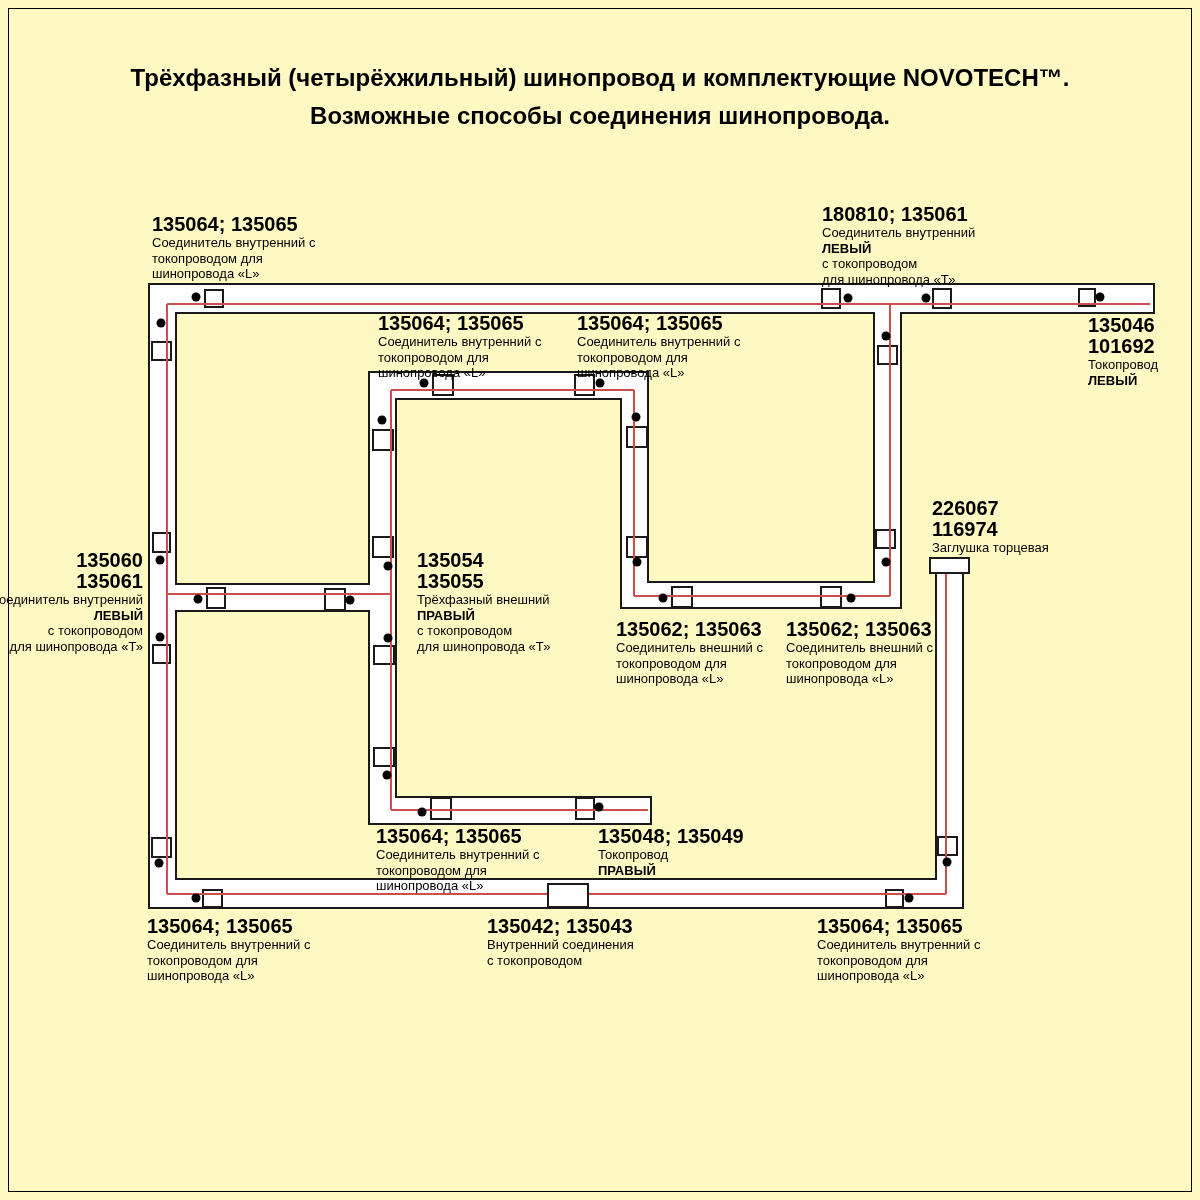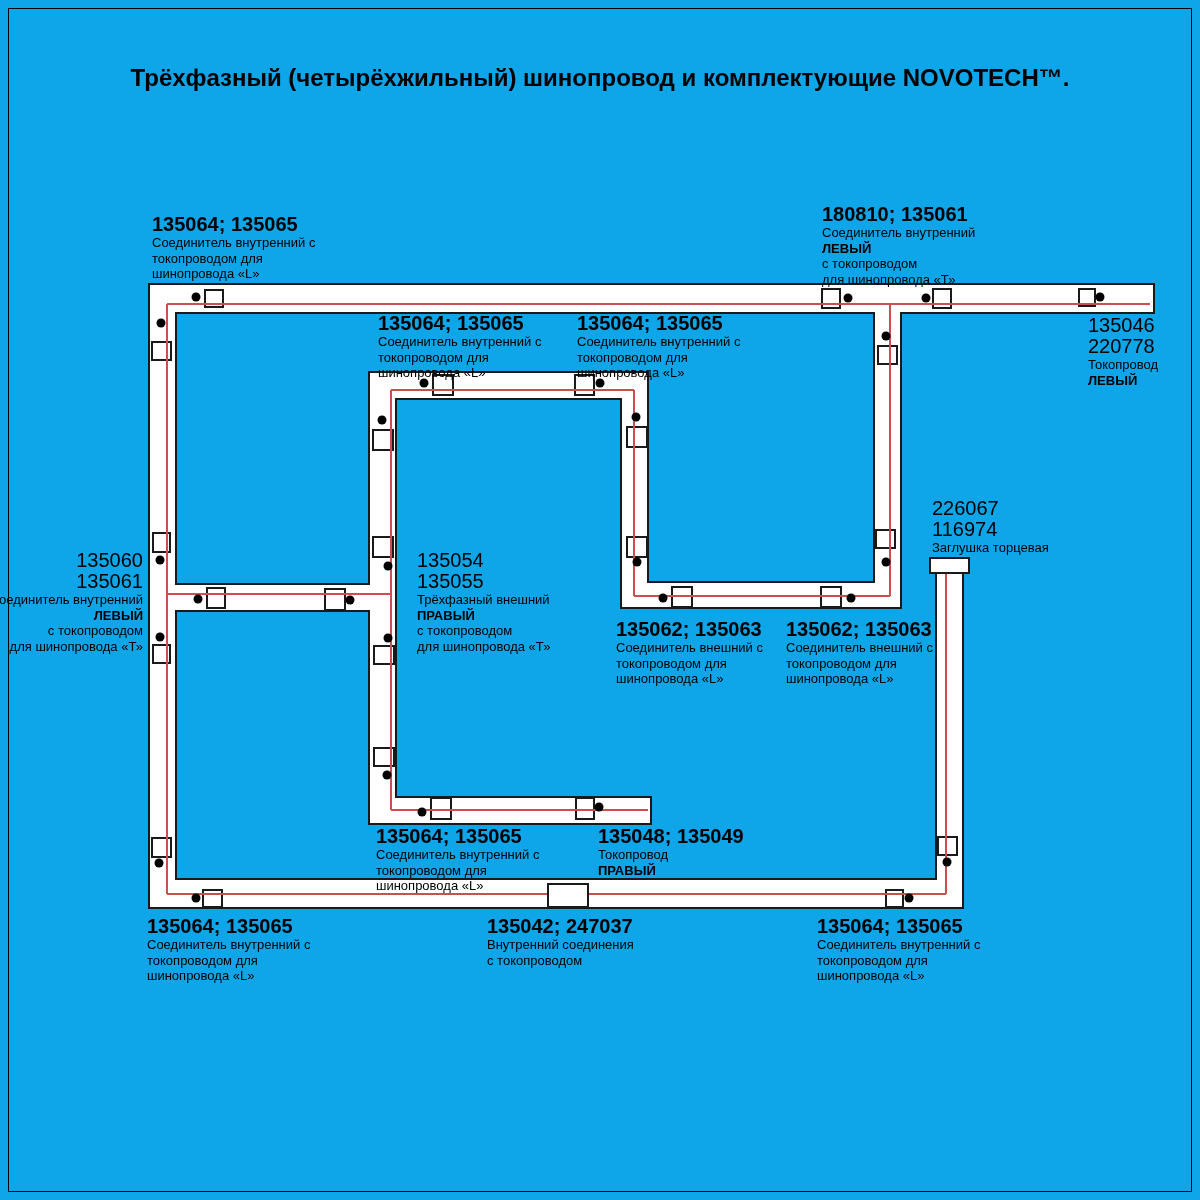--- a/index.html
+++ b/index.html
@@ -1,35 +1,36 @@
 <!DOCTYPE html>
 <html><head>
 <meta charset="utf-8">
 <style>
   html,body{margin:0;padding:0;background:#fff;}
-  #page{position:relative;width:1200px;height:1200px;background:#0ea5e9;overflow:hidden;
+  #page{position:relative;width:1200px;height:1200px;background:#fef9c3;overflow:hidden;
         font-family:"Liberation Sans",sans-serif;color:#000;}
   .frame{position:absolute;inset:8px;border:1px solid #000;}
   .title-line{position:absolute;left:0;width:100%;text-align:center;
               font-weight:bold;font-size:24px;}
   #diagram{position:absolute;left:0;top:0;}
   .lbl{position:absolute;white-space:nowrap;}
   .lbl .code{font-size:20px;font-weight:bold;line-height:22px;}
-  .lbl .code2{font-size:20px;font-weight:normal;line-height:21px;}
+  .lbl .code2{font-size:20px;font-weight:bold;line-height:21px;}
   .lbl .ln{font-size:13px;line-height:15.5px;}
   .lbl .b{font-weight:bold;}
   .right{text-align:right;}
 </style>
 </head>
 <body>
 
 <div id="page">
   <div class="frame"></div>
 
   <div class="title-line" style="top:64px">Трёхфазный (четырёхжильный) шинопровод и комплектующие NOVOTECH™.</div>
+  <div class="title-line" style="top:102px">Возможные способы соединения шинопровода.</div>
 
   <svg id="diagram" width="1200" height="1200" viewBox="0 0 1200 1200">
 
     <g fill="#1a1a1a">
       <rect x="148" y="283" width="1007" height="31"></rect>
       <rect x="148" y="283" width="29" height="626"></rect>
       <rect x="148" y="878" width="816" height="31"></rect>
       <rect x="935" y="571" width="29" height="338"></rect>
       <rect x="873" y="304" width="29" height="305"></rect>
       <rect x="620" y="581" width="282" height="28"></rect>
@@ -143,21 +144,21 @@
   <div class="lbl" style="left:822px;top:203px">
     <div class="code">180810; 135061</div>
     <div class="ln">Соединитель внутренний</div>
     <div class="ln b">ЛЕВЫЙ</div>
     <div class="ln">с токопроводом</div>
     <div class="ln">для шинопровода «Т»</div>
   </div>
 
   <div class="lbl" style="left:1088px;top:315px">
     <div class="code2">135046</div>
-    <div class="code2">220778</div>
+    <div class="code2">101692</div>
     <div class="ln">Токопровод</div>
     <div class="ln b">ЛЕВЫЙ</div>
   </div>
 
   <div class="lbl" style="left:378px;top:312px">
     <div class="code">135064; 135065</div>
     <div class="ln">Соединитель внутренний с</div>
     <div class="ln">токопроводом для</div>
     <div class="ln">шинопровода «L»</div>
   </div>
@@ -221,21 +222,21 @@
   </div>
 
   <div class="lbl" style="left:147px;top:915px">
     <div class="code">135064; 135065</div>
     <div class="ln">Соединитель внутренний с</div>
     <div class="ln">токопроводом для</div>
     <div class="ln">шинопровода «L»</div>
   </div>
 
   <div class="lbl" style="left:487px;top:915px">
-    <div class="code">135042; 247037</div>
+    <div class="code">135042; 135043</div>
     <div class="ln">Внутренний соединения</div>
     <div class="ln">с токопроводом</div>
   </div>
 
   <div class="lbl" style="left:817px;top:915px">
     <div class="code">135064; 135065</div>
     <div class="ln">Соединитель внутренний с</div>
     <div class="ln">токопроводом для</div>
     <div class="ln">шинопровода «L»</div>
   </div>

